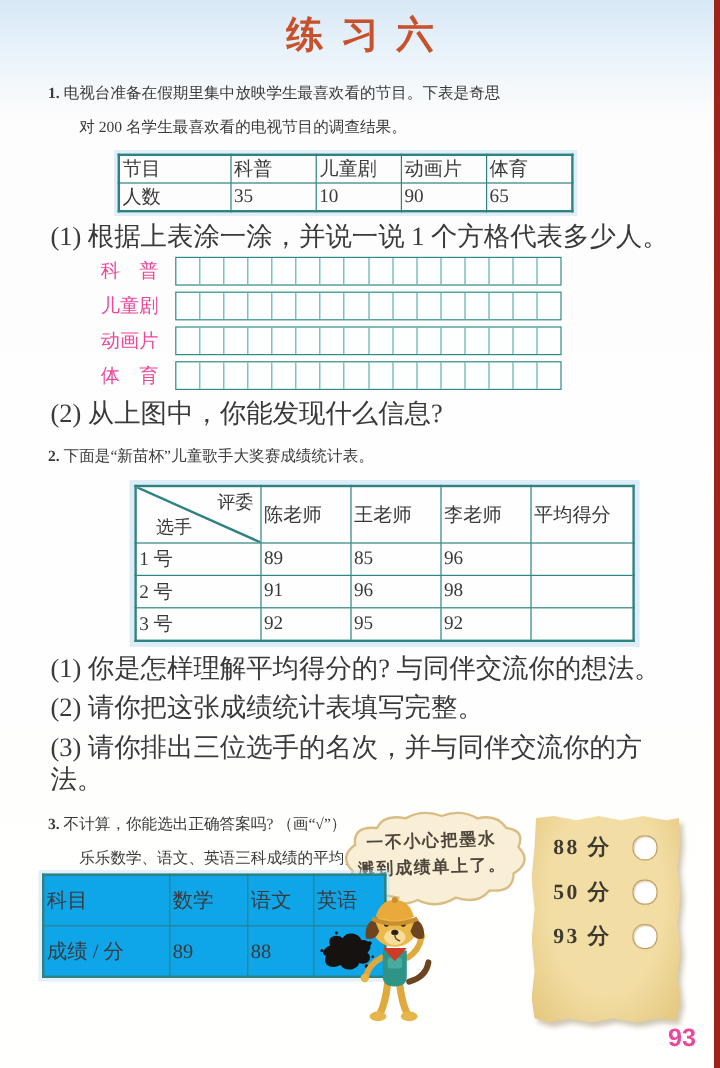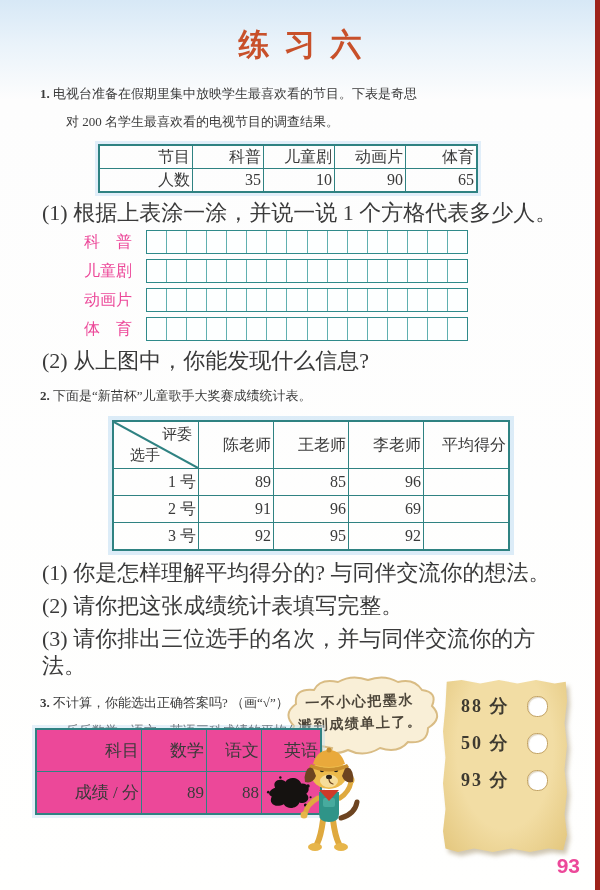--- a/index.html
+++ b/index.html
@@ -3,50 +3,50 @@
 <meta charset="utf-8">
 <style>
   html,body{margin:0;padding:0;background:#fff;}
   body{
     width:600px;height:890px;position:relative;overflow:hidden;
     font-family:"Liberation Serif","DejaVu Serif",serif;color:#3a3a3a;
     background:linear-gradient(to bottom,#d7e8f6 0px,#eaf3fa 45px,#fdfdfd 100px,#fffffe 100%);
   }
   .edge-stripe{position:absolute;right:0;top:0;width:5px;height:890px;background:#9e231b;}
   .title{
-    margin:0;padding-top:24px;text-align:center;
+    margin:0;padding-top:8px;text-align:center;
     font-size:31px;font-weight:bold;color:#c8502a;letter-spacing:15px;text-indent:15px;
   }
   .content{padding:0 34px 0 40px;}
   .prob-line{margin:0;font-size:13px;line-height:28px;}
   .prob-line.first{margin-top:14px;}
   .prob-line .num{font-family:"Liberation Serif","DejaVu Serif",serif;}
   .cont{margin-left:26px;}
   table{border-collapse:collapse;}
-  td{border:1px solid #2f8282;text-align:right;font-size:16px;padding:0 2px;}
+  td{border:1px solid #2f8282;text-align:left;font-size:16px;padding:0 2px;}
 
   
   .survey{margin:8px 0 6px 58px;border:2px solid #2f8282;box-shadow:0 0 0 3px rgba(190,220,243,0.45);}
   .survey td{height:22px;}
   .survey td.c0{width:88px;} .survey td.c1,.survey td.c2,.survey td.c3,.survey td.c4{width:66px;}
 
   .sub{margin:6px 0 4px 2px;font-size:22px;line-height:27px;}
 
   
   .gridblock{margin:4px 0 2px 44px;}
   .grow{display:flex;align-items:center;margin-bottom:5px;}
   .glabel{width:62px;font-size:16px;color:#ec4899;flex:0 0 62px;}
   .gstrip{display:flex;width:320px;height:22px;border:1px solid #2f8a8a;background:#fdffff;box-sizing:content-box;}
   .gcell{flex:1 1 auto;height:100%;}
   .gcell:not(:first-child){border-left:1px solid #5fb0b0;}
 
   
   .score{margin:10px 0 8px 72px;border:2px solid #2f8282;box-shadow:0 0 0 4px rgba(185,218,242,0.5);}
   .score td{height:26px;}
-  .score td.rc{width:84px;} .score td.t1,.score td.t2,.score td.t3{width:70px;} .score td.t4{width:80px;}
+  .score td.rc{width:84px;padding-left:19px;} .score td.t1,.score td.t2,.score td.t3{width:70px;} .score td.t4{width:80px;}
   .diag-cell{position:relative;height:46px !important;padding:0;}
   .diagsvg{position:absolute;left:0;top:0;width:100%;height:100%;}
   .corner-top{position:absolute;top:3px;right:6px;font-size:15px;}
   .corner-bottom{position:absolute;bottom:3px;left:16px;font-size:15px;}
   .score tr.hdr td{height:46px;}
 
   
   .bubble{position:absolute;left:280px;top:674px;width:162px;height:104px;}
   .bubble svg{position:absolute;left:0;top:0;}
   .btext{position:absolute;left:14px;top:17px;width:132px;text-align:center;
@@ -57,21 +57,21 @@
     background:radial-gradient(ellipse at 50% 40%,#f2dda4 55%,#e3c67c 100%);
     clip-path:polygon(3% 1%,15% 0%,30% 2%,45% 0%,60% 2%,75% 0%,90% 2%,99% 1%,100% 12%,98% 25%,100% 38%,98% 52%,100% 65%,98% 78%,100% 90%,97% 99%,85% 98%,70% 100%,55% 98%,40% 100%,25% 98%,12% 100%,2% 98%,0% 88%,2% 75%,0% 60%,2% 45%,0% 30%,2% 15%);
     padding-top:14px;box-sizing:border-box;
   }
   .opt{display:flex;align-items:center;margin:0 0 13px 18px;}
   .optlabel{font-size:18px;color:#3e3a30;font-weight:bold;letter-spacing:2px;width:62px;}
   .optcircle{width:19px;height:19px;background:#fff;border:1px solid #c2a264;border-radius:46%;
     box-shadow:inset 1px 1px 1px rgba(150,120,60,0.3);margin-left:4px;}
 
   
-  .subject{position:absolute;left:35px;top:728px;border:2px solid #2f8282;box-shadow:0 0 0 3px rgba(190,220,243,0.4);background:#ec4899;}
+  .subject{position:absolute;left:35px;top:728px;border:2px solid #2f8282;box-shadow:0 0 0 3px rgba(190,220,243,0.4);background:#0ea5e9;}
   .subject td{height:41px;font-size:17px;}
   .subject td.s0{width:100px;} .subject td.s1{width:60px;} .subject td.s2{width:50px;} .subject td.s3{width:54px;position:relative;}
   .inkblot{position:absolute;left:1px;top:2px;}
 
   .dog{position:absolute;left:291px;top:740px;}
   .pageno{position:absolute;right:20px;bottom:12px;font-family:"Liberation Sans","DejaVu Sans",sans-serif;
     font-size:21px;font-weight:bold;color:#ec4899;}
 </style>
 </head>
 <body>
@@ -216,21 +216,21 @@
         <td>1 号</td>
         <td>89</td>
         <td>85</td>
         <td>96</td>
         <td></td>
       </tr>
       <tr>
         <td>2 号</td>
         <td>91</td>
         <td>96</td>
-        <td>69</td>
+        <td>98</td>
         <td></td>
       </tr>
       <tr>
         <td>3 号</td>
         <td>92</td>
         <td>95</td>
         <td>92</td>
         <td></td>
       </tr>
     </tbody>

